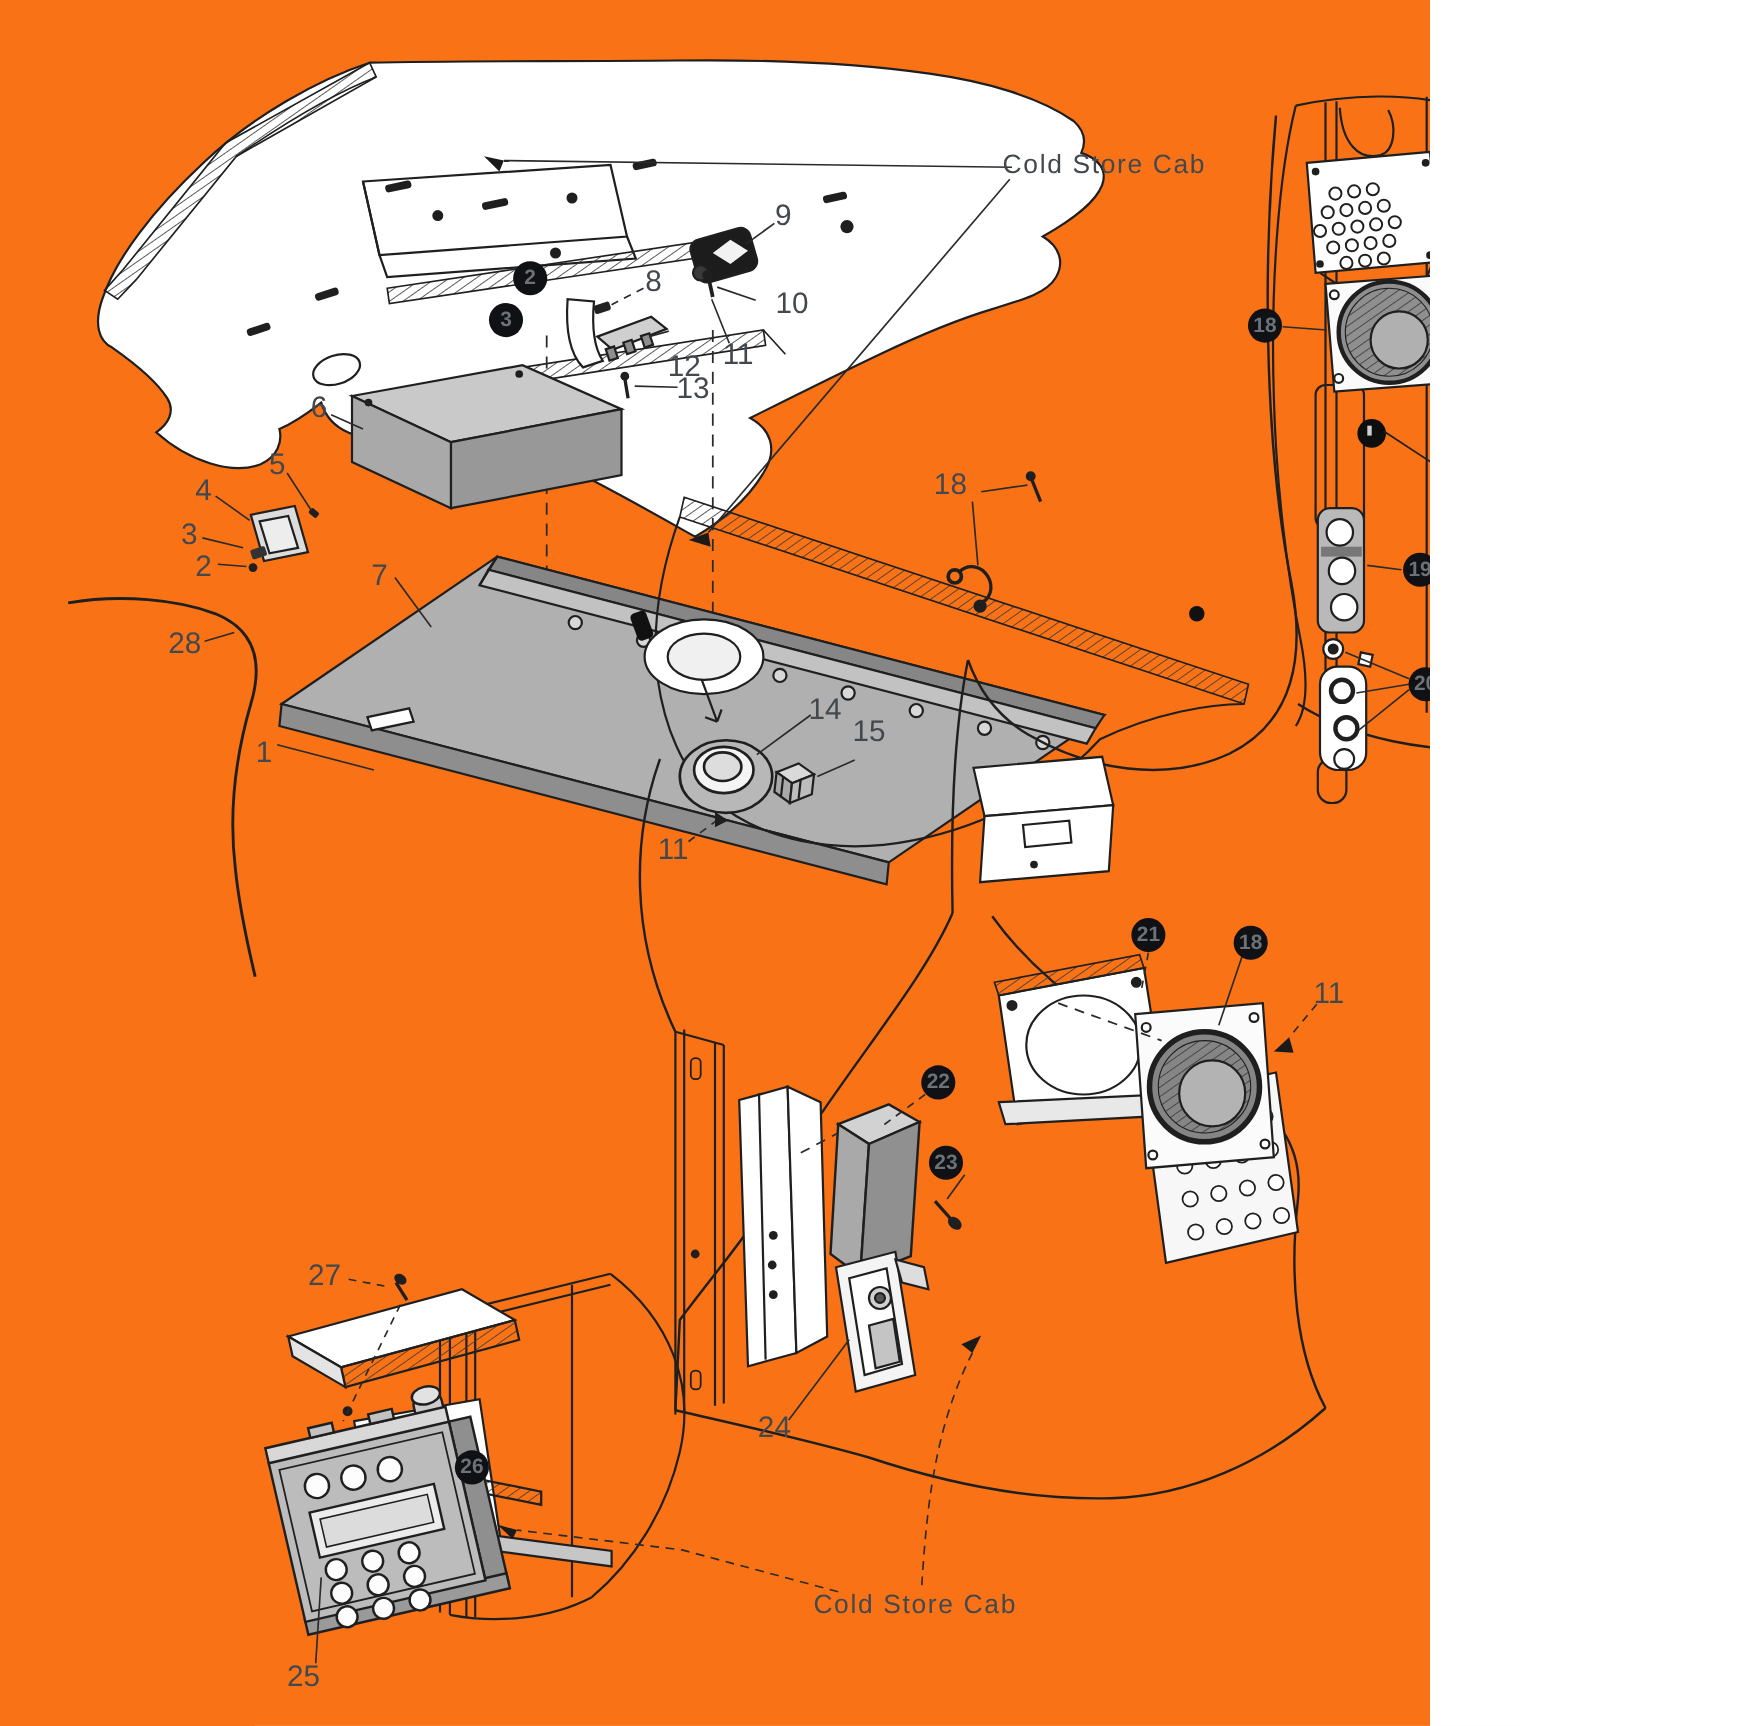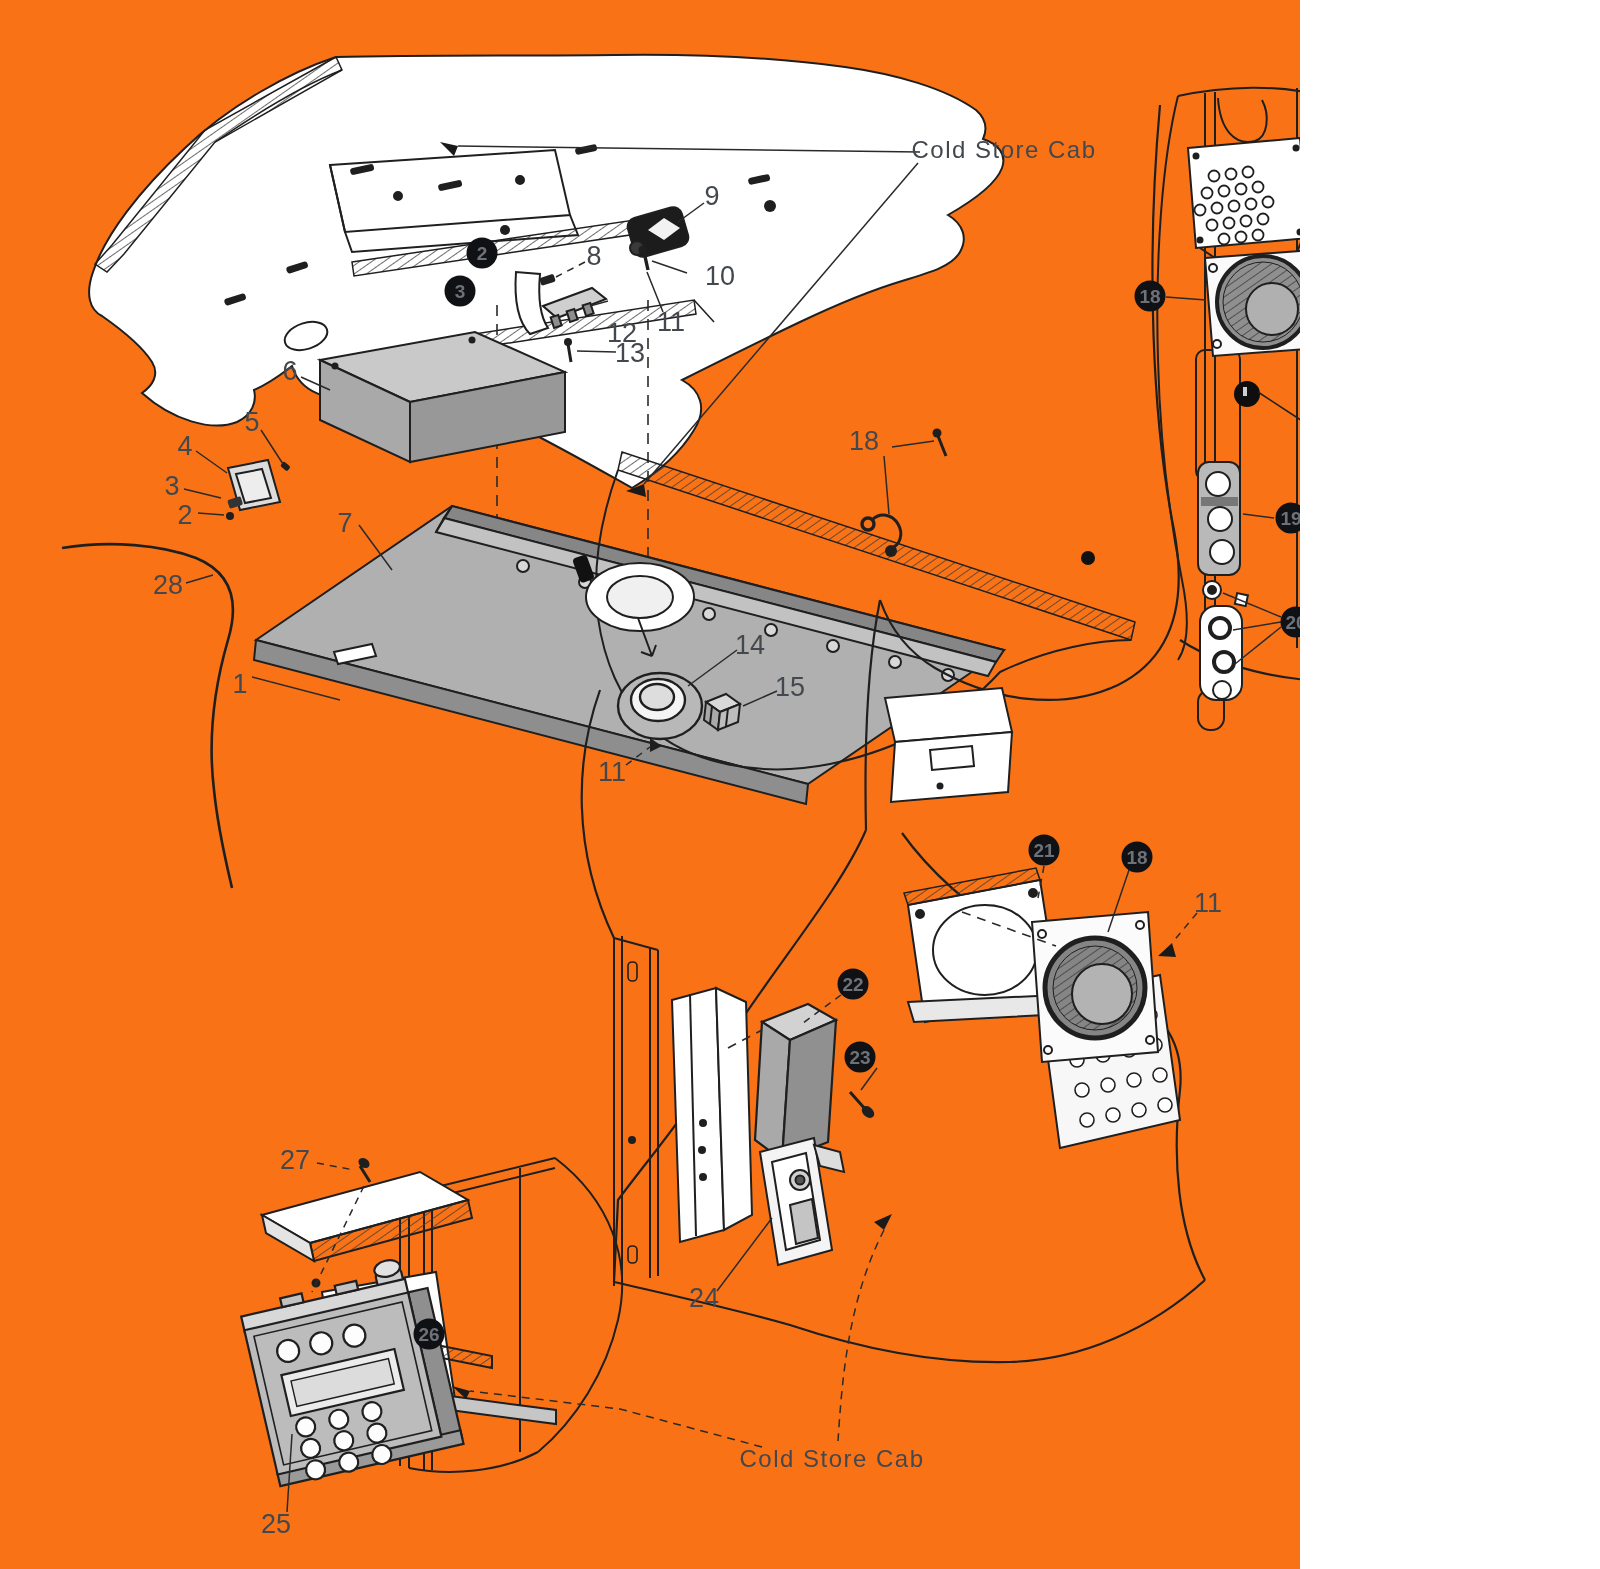--- a/index.html
+++ b/index.html
@@ -479,21 +479,21 @@
       <span class="callout" style="left: 594px; top: 256px;">8</span>
       <span class="callout" style="left: 290px; top: 371px;">6</span>
       <span class="callout" style="left: 252px; top: 422px;">5</span>
       <span class="callout" style="left: 185px; top: 446px;">4</span>
       <span class="callout" style="left: 172px; top: 486px;">3</span>
       <span class="callout" style="left: 185px; top: 515px;">2</span>
       <span class="callout" style="left: 345px; top: 523px;">7</span>
       <span class="callout" style="left: 168px; top: 585px;">28</span>
       <span class="callout" style="left: 240px; top: 684px;">1</span>
       <span class="callout" style="left: 750px; top: 645px;">14</span>
-      <span class="callout" style="left: 790px; top: 687px;">15</span>
+      <span class="callout" style="left: 790px; top: 665px;">15</span>
       <span class="callout" style="left: 612px; top: 772px;">11</span>
       <span class="callout" style="left: 864px; top: 441px;">18</span>
       <span class="callout" style="left: 1208px; top: 903px;">11</span>
       <span class="callout" style="left: 704px; top: 1298px;">24</span>
       <span class="callout" style="left: 295px; top: 1160px;">27</span>
       <span class="callout" style="left: 276px; top: 1524px;">25</span>
       <span class="badge" style="left: 482px; top: 253px;">2</span>
       <span class="badge" style="left: 460px; top: 291px;">3</span>
       <span class="badge" style="left: 1150px; top: 296px;">18</span>
       <span class="badge" style="left: 1291px; top: 518px;">19</span>

